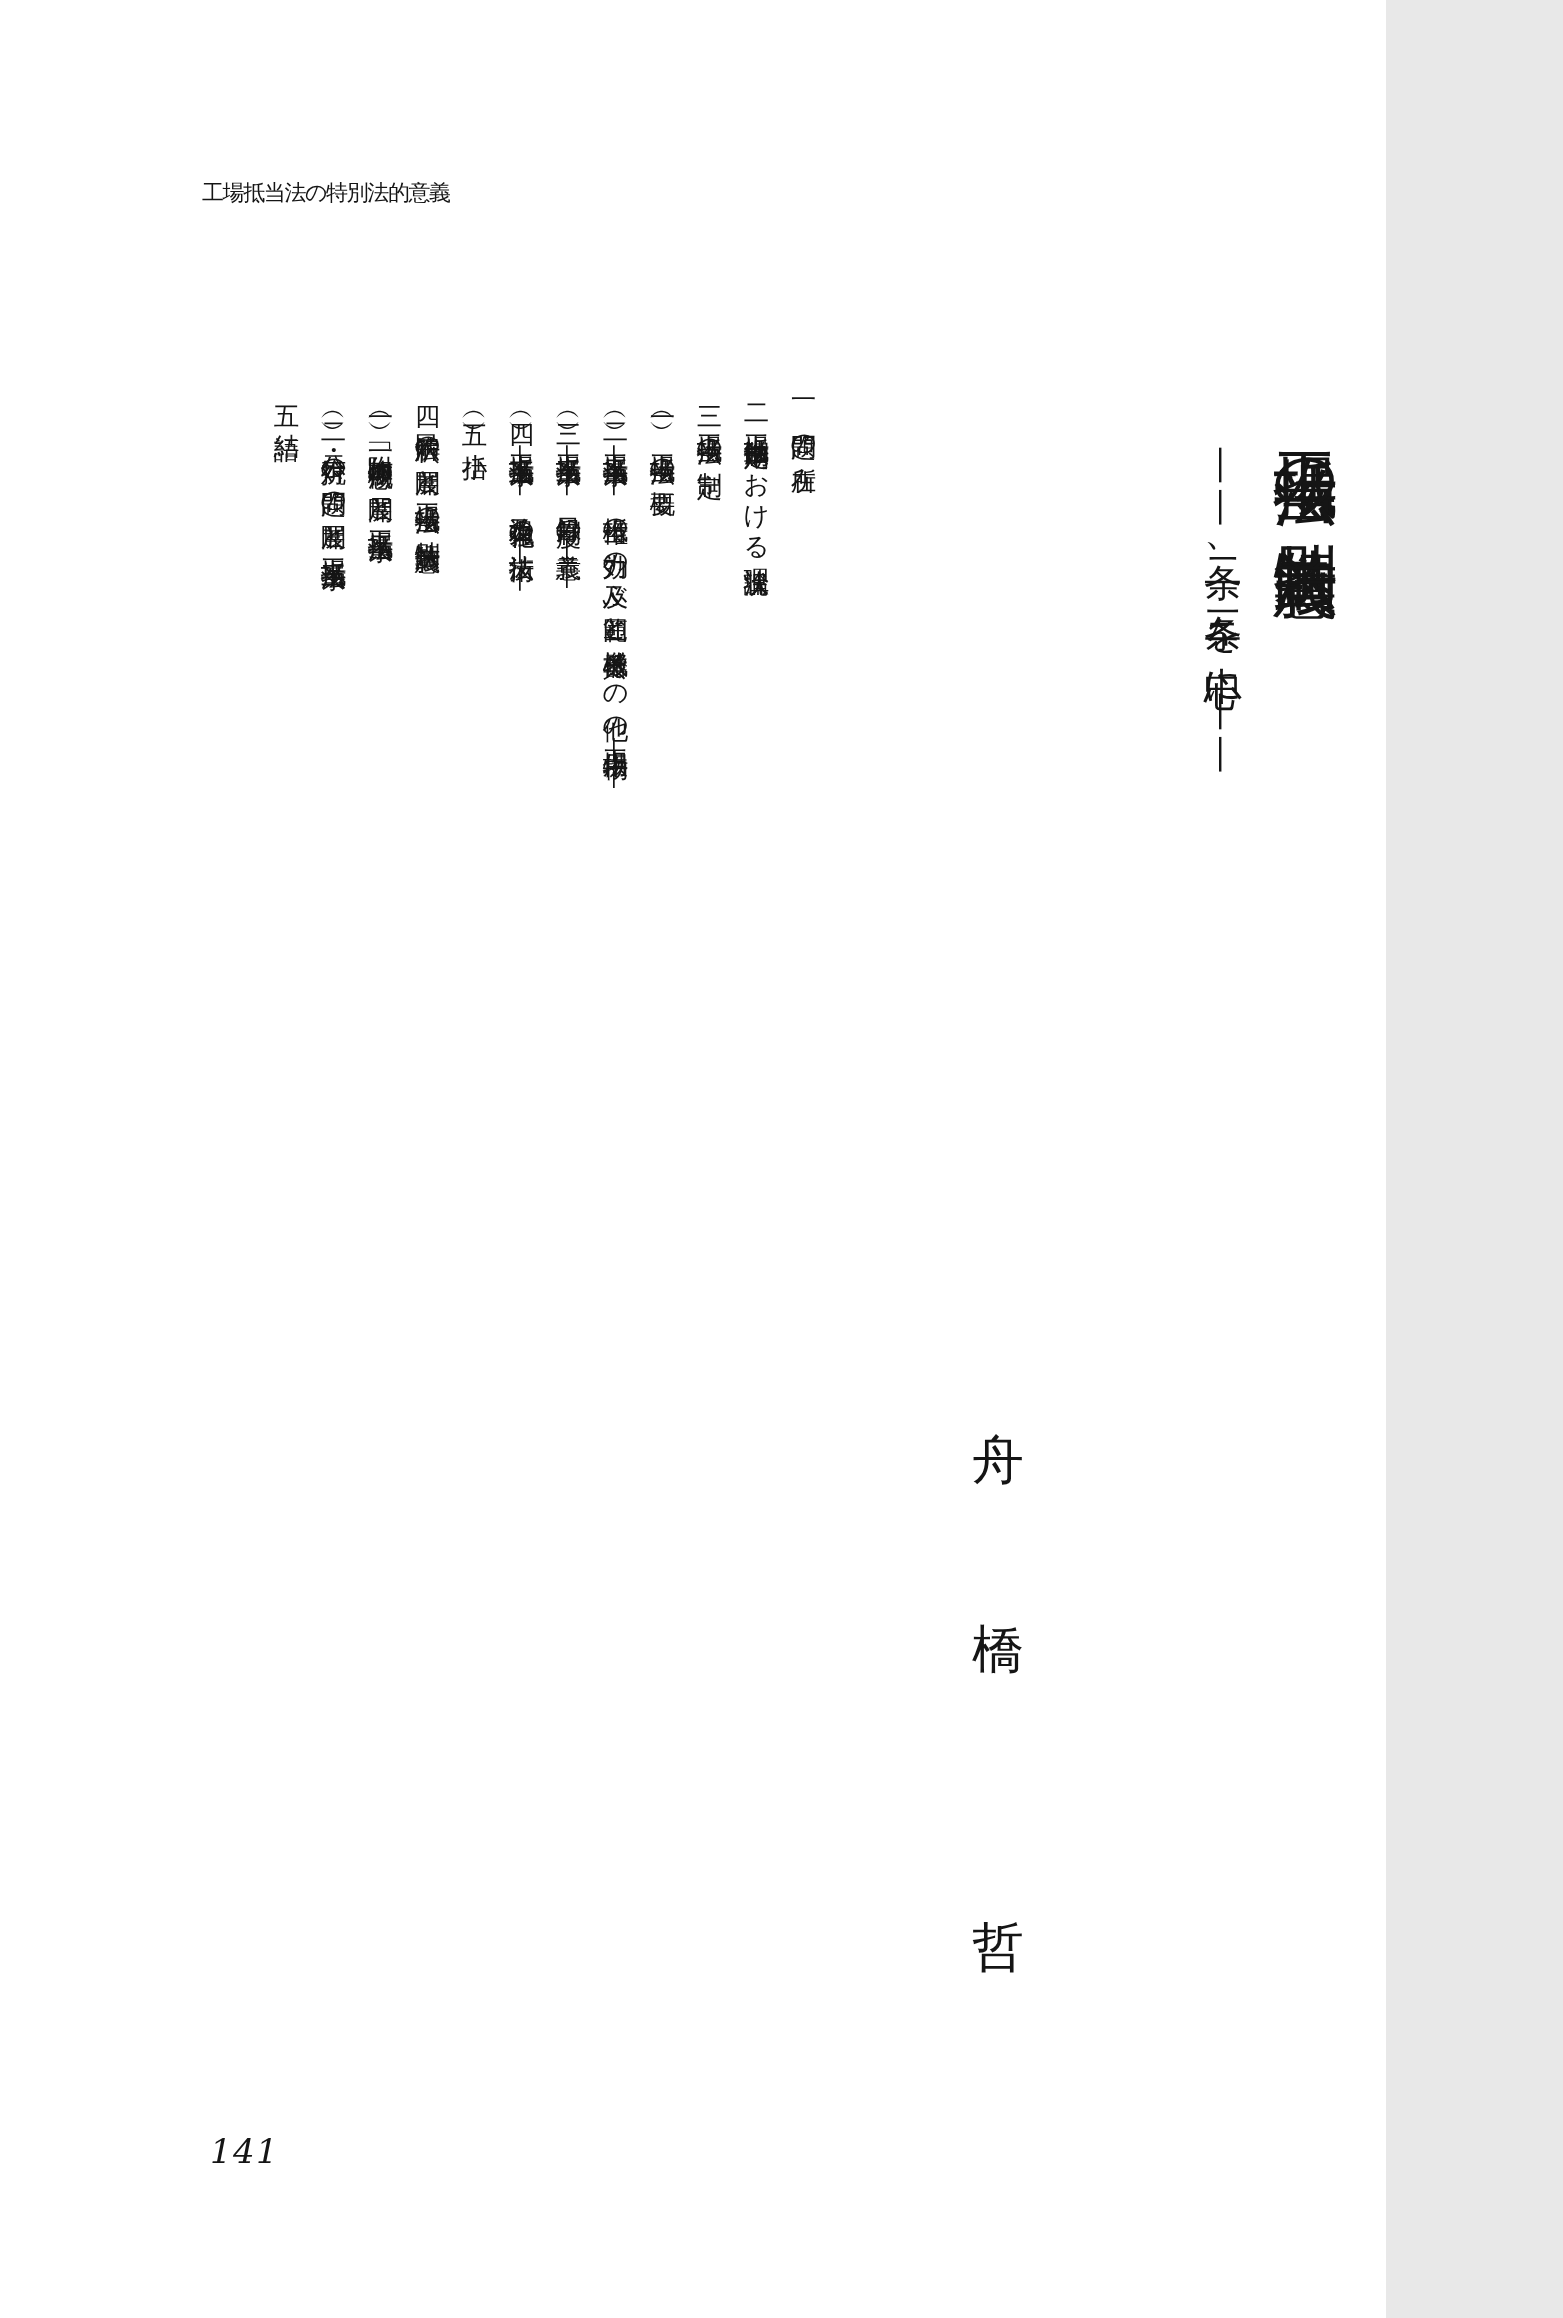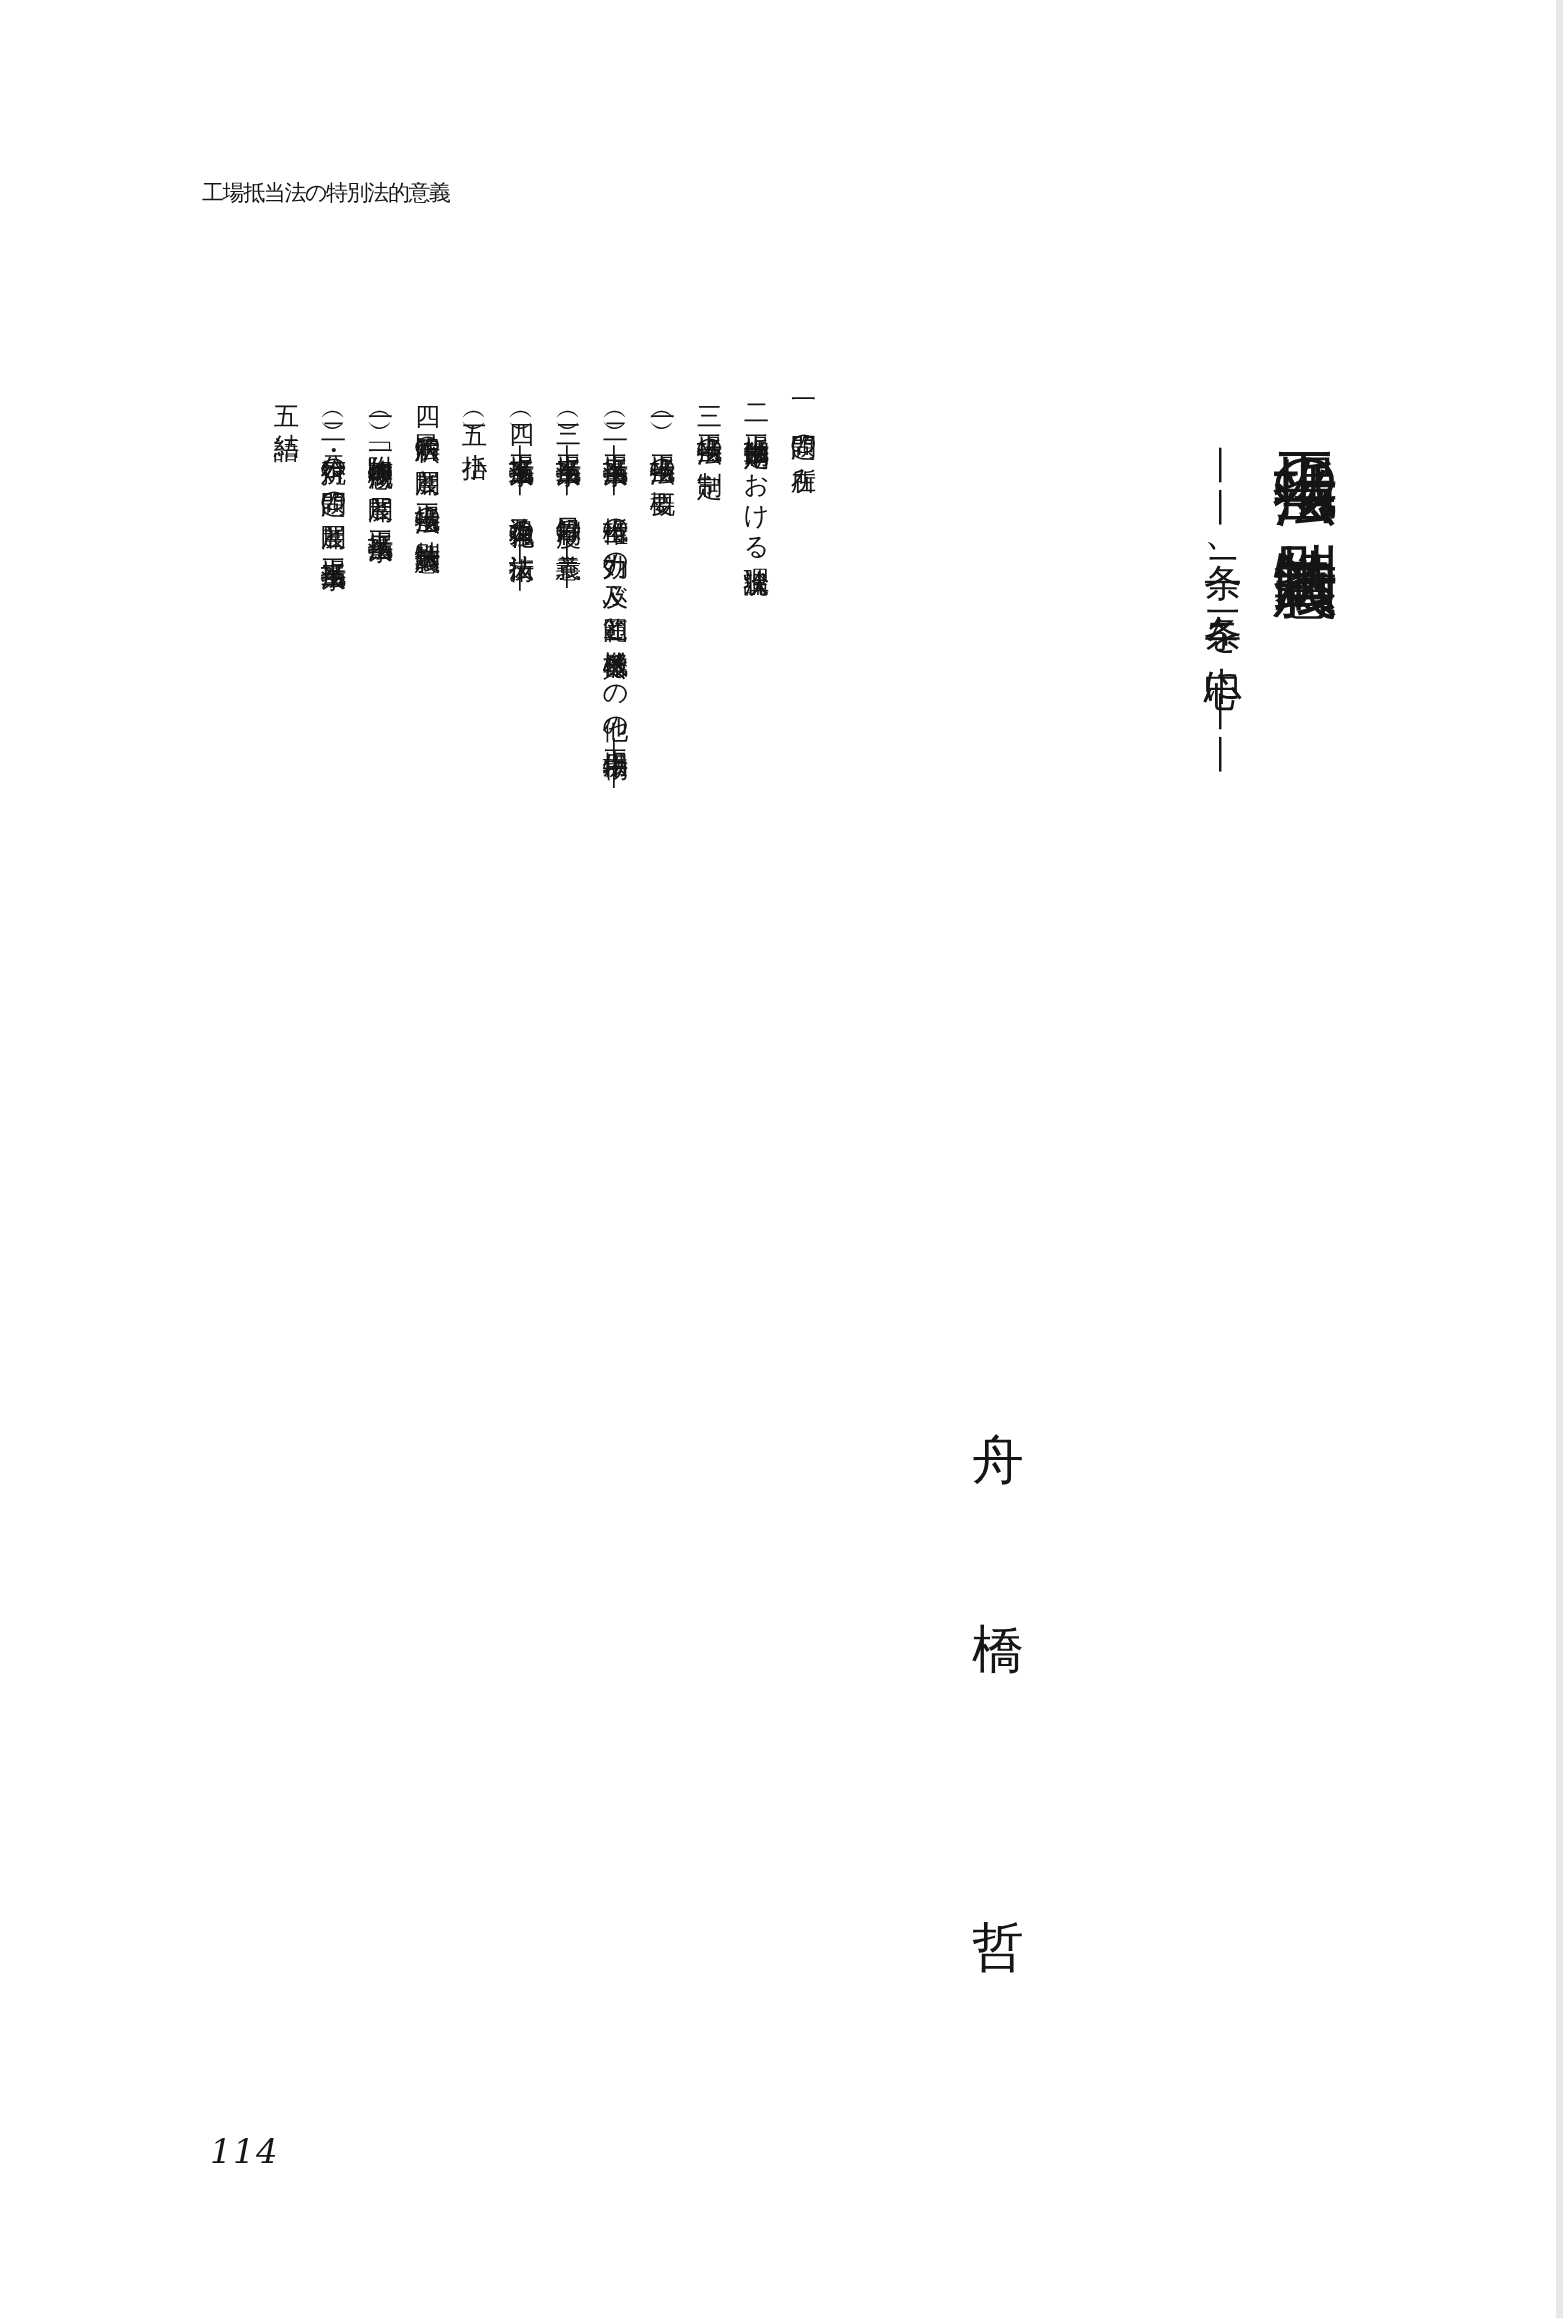--- a/index.html
+++ b/index.html
@@ -2,21 +2,21 @@
 <html lang="ja" style="font-size:11.3px"><head>
 <meta charset="utf-8">
 <style>
   html, body {
     margin: 0;
     padding: 0;
     background: #e8e8e8;
   }
   .page {
     position: relative;
-    width: 1556px;
+    width: 1386px;
     height: 2319px;
     background: #ffffff;
     color: #151515;
     font-family: "DejaVu Serif", "Liberation Serif", serif;
     overflow: hidden;
   }
 
   
   .running-head {
     position: absolute;
@@ -123,16 +123,16 @@
     <div class="toc-item sub">（二）　工場抵当法二条——抵当権の効力の及ぶ範囲と機械器具その他の工場供用物——</div>
     <div class="toc-item sub">（三）　工場抵当法三条——目録制度の意義——</div>
     <div class="toc-item sub">（四）　工場抵当法五条——追及力強化の法技術——</div>
     <div class="toc-item sub">（五）　小括</div>
     <div class="toc-item">四　民法解釈の展開と工場抵当法の特別法的意義</div>
     <div class="toc-item sub">（一）　「附加一体物」概念の展開と工場抵当法二条</div>
     <div class="toc-item sub">（二）　公示・対抗の問題の展開と工場抵当法三条</div>
     <div class="toc-item">五　結語</div>
   </div>
 
-  <div class="page-number">114</div>
+  <div class="page-number">141</div>
 
 </div>
 
 
 </body></html>

